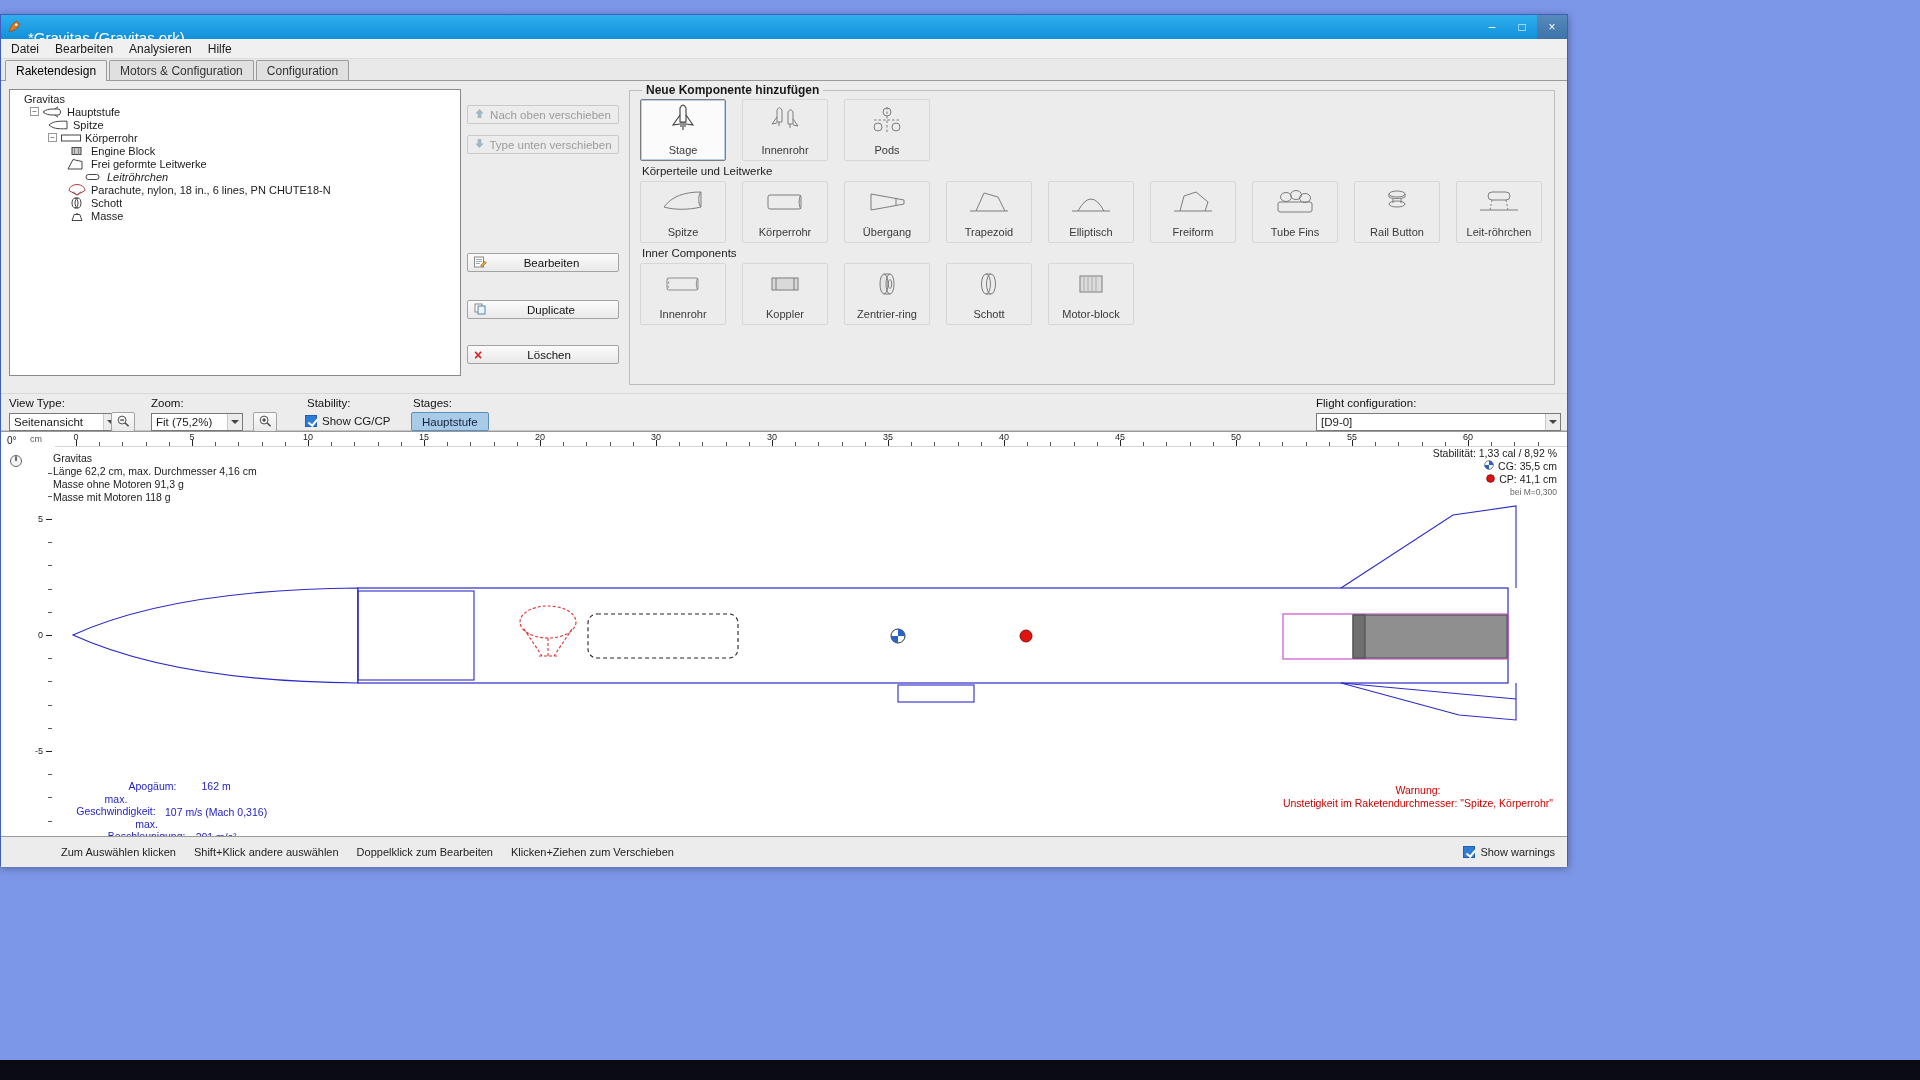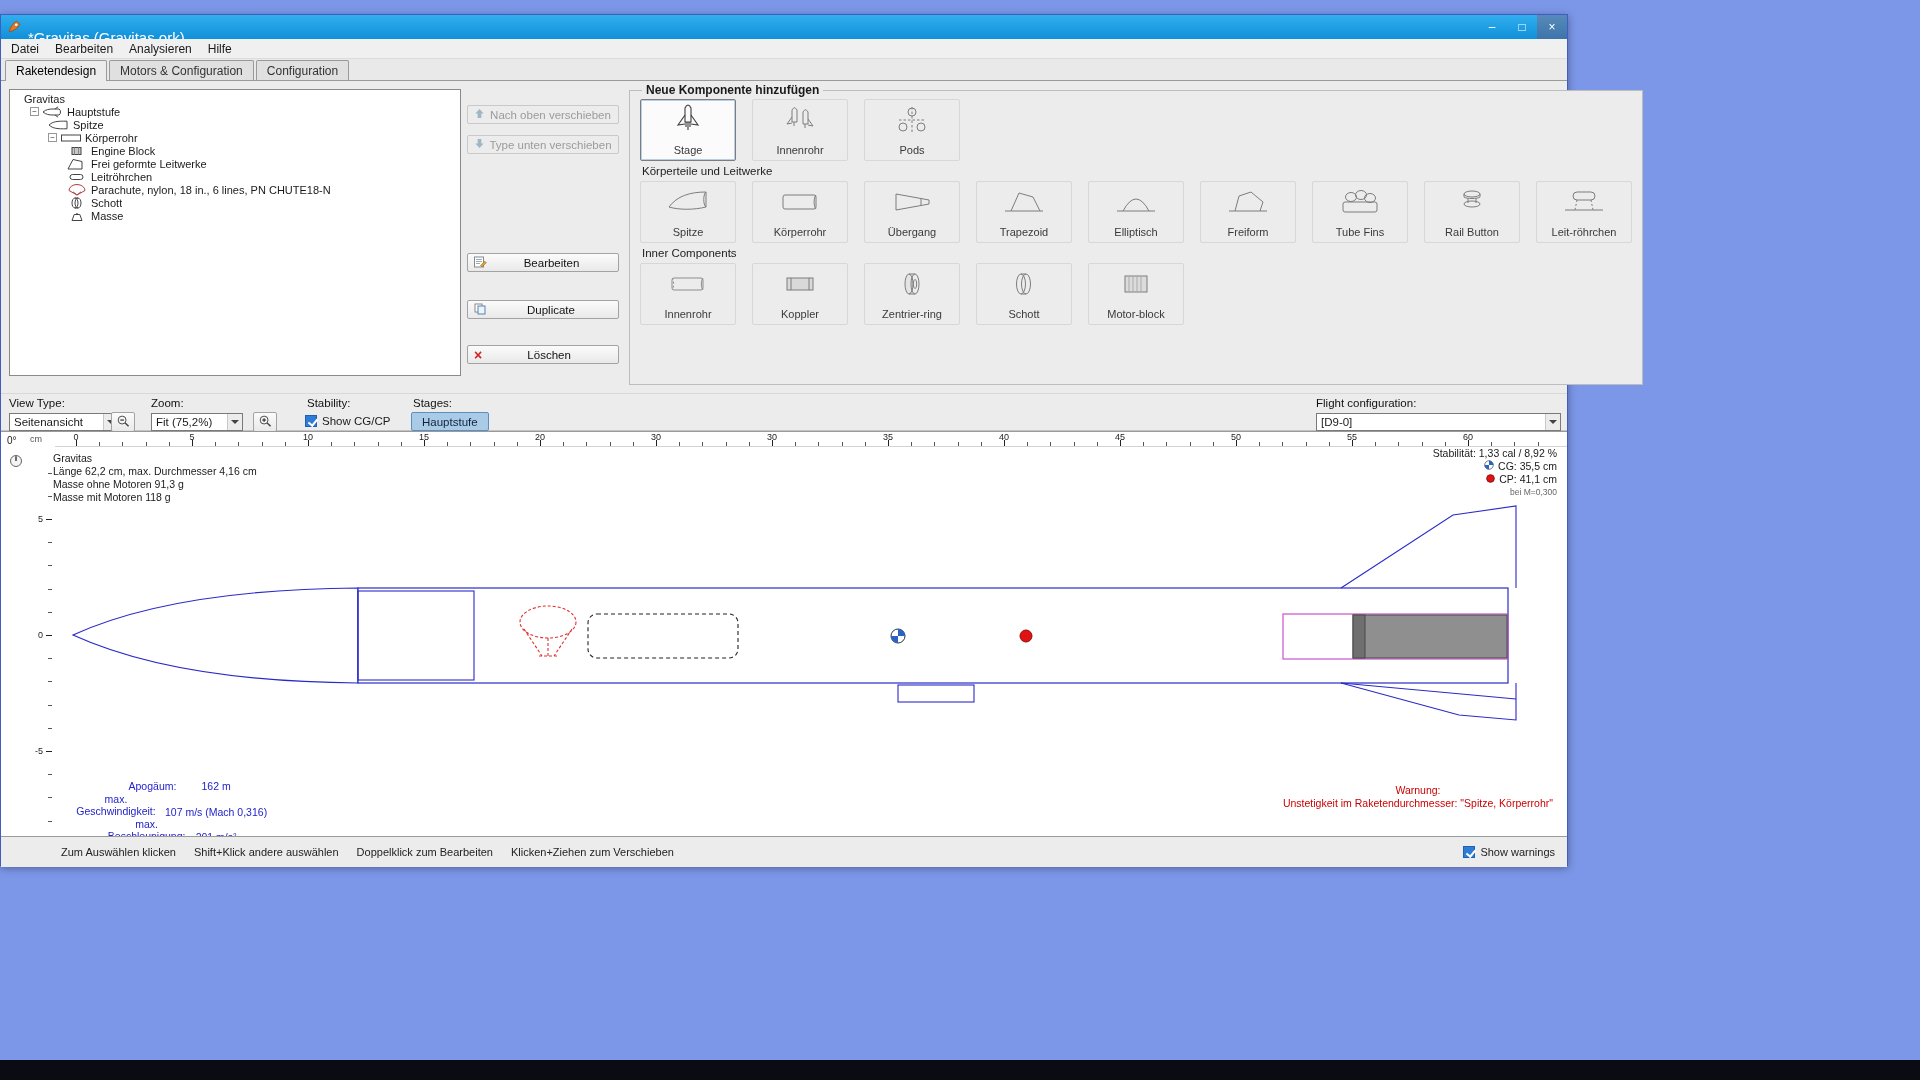--- a/index.html
+++ b/index.html
@@ -42,21 +42,21 @@
          font-family:"Liberation Sans",sans-serif; font-size:11.5px; background:linear-gradient(#fbfbfb,#e9e9e9);
          border:1px solid #a3a3a3; border-radius:2px; color:#111; }
   .act .lbl { flex:1; text-align:center; }
   .act.disabled { color:#9b9b9b; background:#ececec; border-color:#c9c9c9; }
   .x-icon { color:#d22222; font-weight:700; font-size:14px; line-height:10px; }
 
   .palette { position:absolute; left:628px; top:2px; width:926px; height:302px; border:1px solid #bdbdbd; margin:0; padding:2px 10px 6px; background:#ececec; }
   .palette legend { font-weight:700; font-size:12px; padding:0 4px; margin-left:2px; }
   .group-label { font-size:11.5px; color:#222; margin:4px 0 4px 2px; }
   .comp-row { display:flex; gap:16px; }
-  .comp-btn { width:96px; height:62px; background:#ececec; border:1px solid #d7d7d7; border-radius:2px; padding:3px 2px 4px;
+  .comp-btn { width:86px; height:62px; background:#ececec; border:1px solid #d7d7d7; border-radius:2px; padding:3px 2px 4px;
               display:flex; flex-direction:column; align-items:center; justify-content:space-between;
               font-family:"Liberation Sans",sans-serif; font-size:11px; line-height:11px; color:#3a3a3a; text-align:center; }
   .comp-btn.selected { background:#fbfbfb; border-color:#7d7d7d; box-shadow:inset 0 0 0 1px #b9cfe8; }
   .comp-icon { flex:none; display:inline-flex; }
   .comp-label { max-width:82px; }
 
   .toolbar { position:relative; height:38px; background:#ececec; border-top:1px solid #d8d8d8; border-bottom:1px solid #c4c4c4; flex:none; font-size:11.5px; }
   .tb-label { position:absolute; top:3px; color:#111; }
   .dropdown { position:absolute; top:19px; height:18px; background:#fff; border:1px solid #7a7a7a; display:flex; align-items:center; font-size:11.5px; padding-left:4px; }
   .dd-val { flex:1; overflow:hidden; white-space:nowrap; }
@@ -168,21 +168,21 @@
             <span class="tree-label">Engine Block</span>
           </div>
           <div class="tree-row" style="padding-left: 56px;">
             <span class="tree-icon">
               <svg width="22" height="12" viewBox="0 0 22 12">
                 <path d="M2 11 L7 1.5 L16 3.5 L16 11 Z" fill="none" stroke="#444"></path>
               </svg>
             </span>
             <span class="tree-label">Frei geformte Leitwerke</span>
           </div>
-          <div class="tree-row" style="padding-left: 56px;">
+          <div class="tree-row" style="padding-left: 72px; font-style: italic;">
             <span class="tree-icon">
               <svg width="22" height="12" viewBox="0 0 22 12">
                 <rect x="4" y="3.5" width="13" height="5" rx="2.5" fill="none" stroke="#444"></rect>
               </svg>
             </span>
             <span class="tree-label">Leitröhrchen</span>
           </div>
           <div class="tree-row" style="padding-left: 56px;">
             <span class="tree-icon">
               <svg width="22" height="12" viewBox="0 0 22 12">

